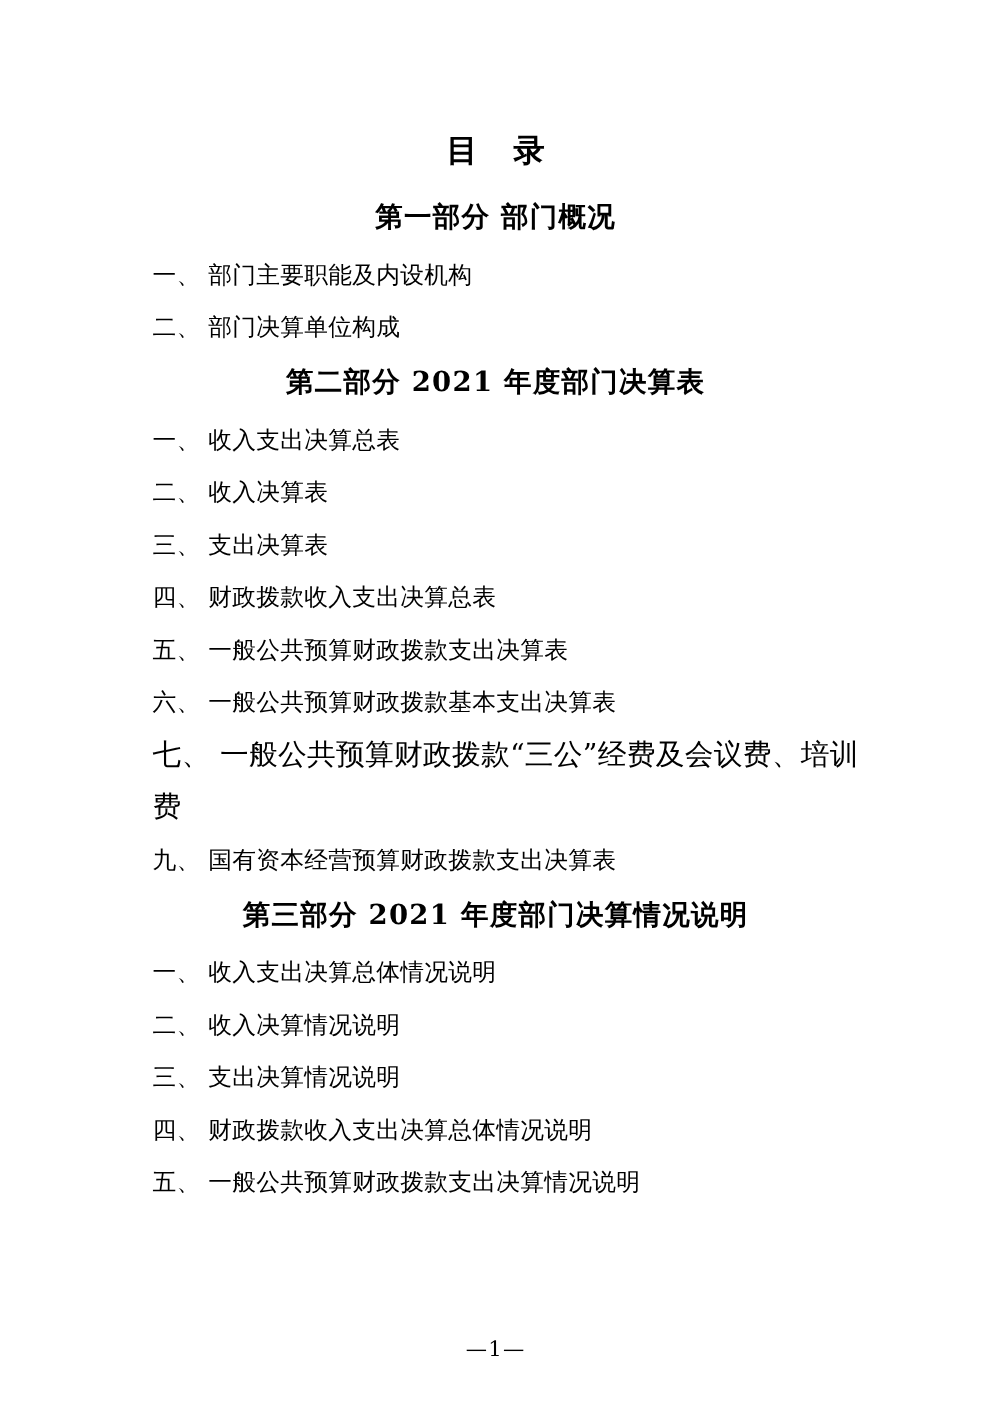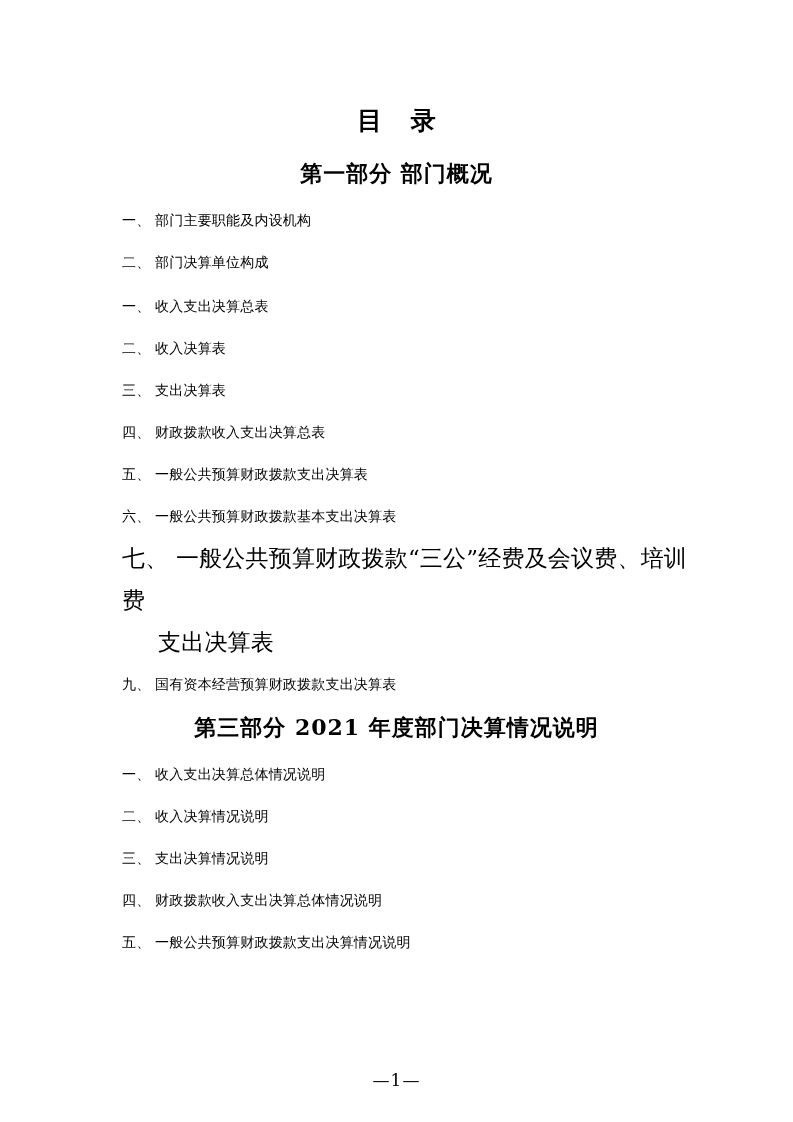--- a/index.html
+++ b/index.html
@@ -36,21 +36,21 @@
     text-align: center;
     font-size: 22px;
     font-weight: bold;
     margin: 8px 0 10px 0;
     letter-spacing: 1px;
   }
   .part-heading-1 {
     margin-top: 4px;
   }
   .toc-item {
-    font-size: 14px;
+    font-size: 19px;
     line-height: 42px;
     margin: 0;
     padding-left: 22px;
     white-space: nowrap;
     letter-spacing: 0.2px;
   }
   .toc-item-wrap {
     font-size: 23px;
     line-height: 42px;
     margin: 0;
@@ -79,29 +79,29 @@
 
   <div class="doc-title">目  录</div>
 
   <div class="sect">
     <div class="part-heading part-heading-1">第一部分   部门概况</div>
     <div class="toc-item">一、 部门主要职能及内设机构</div>
     <div class="toc-item">二、 部门决算单位构成</div>
   </div>
 
   <div class="sect">
+    <div class="part-heading">第二部分   2021 年度部门决算表</div>
     <div class="toc-item">一、 收入支出决算总表</div>
     <div class="toc-item">二、 收入决算表</div>
     <div class="toc-item">三、 支出决算表</div>
     <div class="toc-item">四、 财政拨款收入支出决算总表</div>
     <div class="toc-item">五、 一般公共预算财政拨款支出决算表</div>
     <div class="toc-item">六、 一般公共预算财政拨款基本支出决算表</div>
     <div class="toc-item-wrap">
       <span>七、 一般公共预算财政拨款“三公”经费及会议费、培训费</span>
-      <span class="cont">支出决算表</span>
     </div>
     <div class="toc-item">九、 国有资本经营预算财政拨款支出决算表</div>
   </div>
 
   <div class="sect">
     <div class="part-heading">第三部分   2021 年度部门决算情况说明</div>
     <div class="toc-item">一、 收入支出决算总体情况说明</div>
     <div class="toc-item">二、 收入决算情况说明</div>
     <div class="toc-item">三、 支出决算情况说明</div>
     <div class="toc-item">四、 财政拨款收入支出决算总体情况说明</div>

